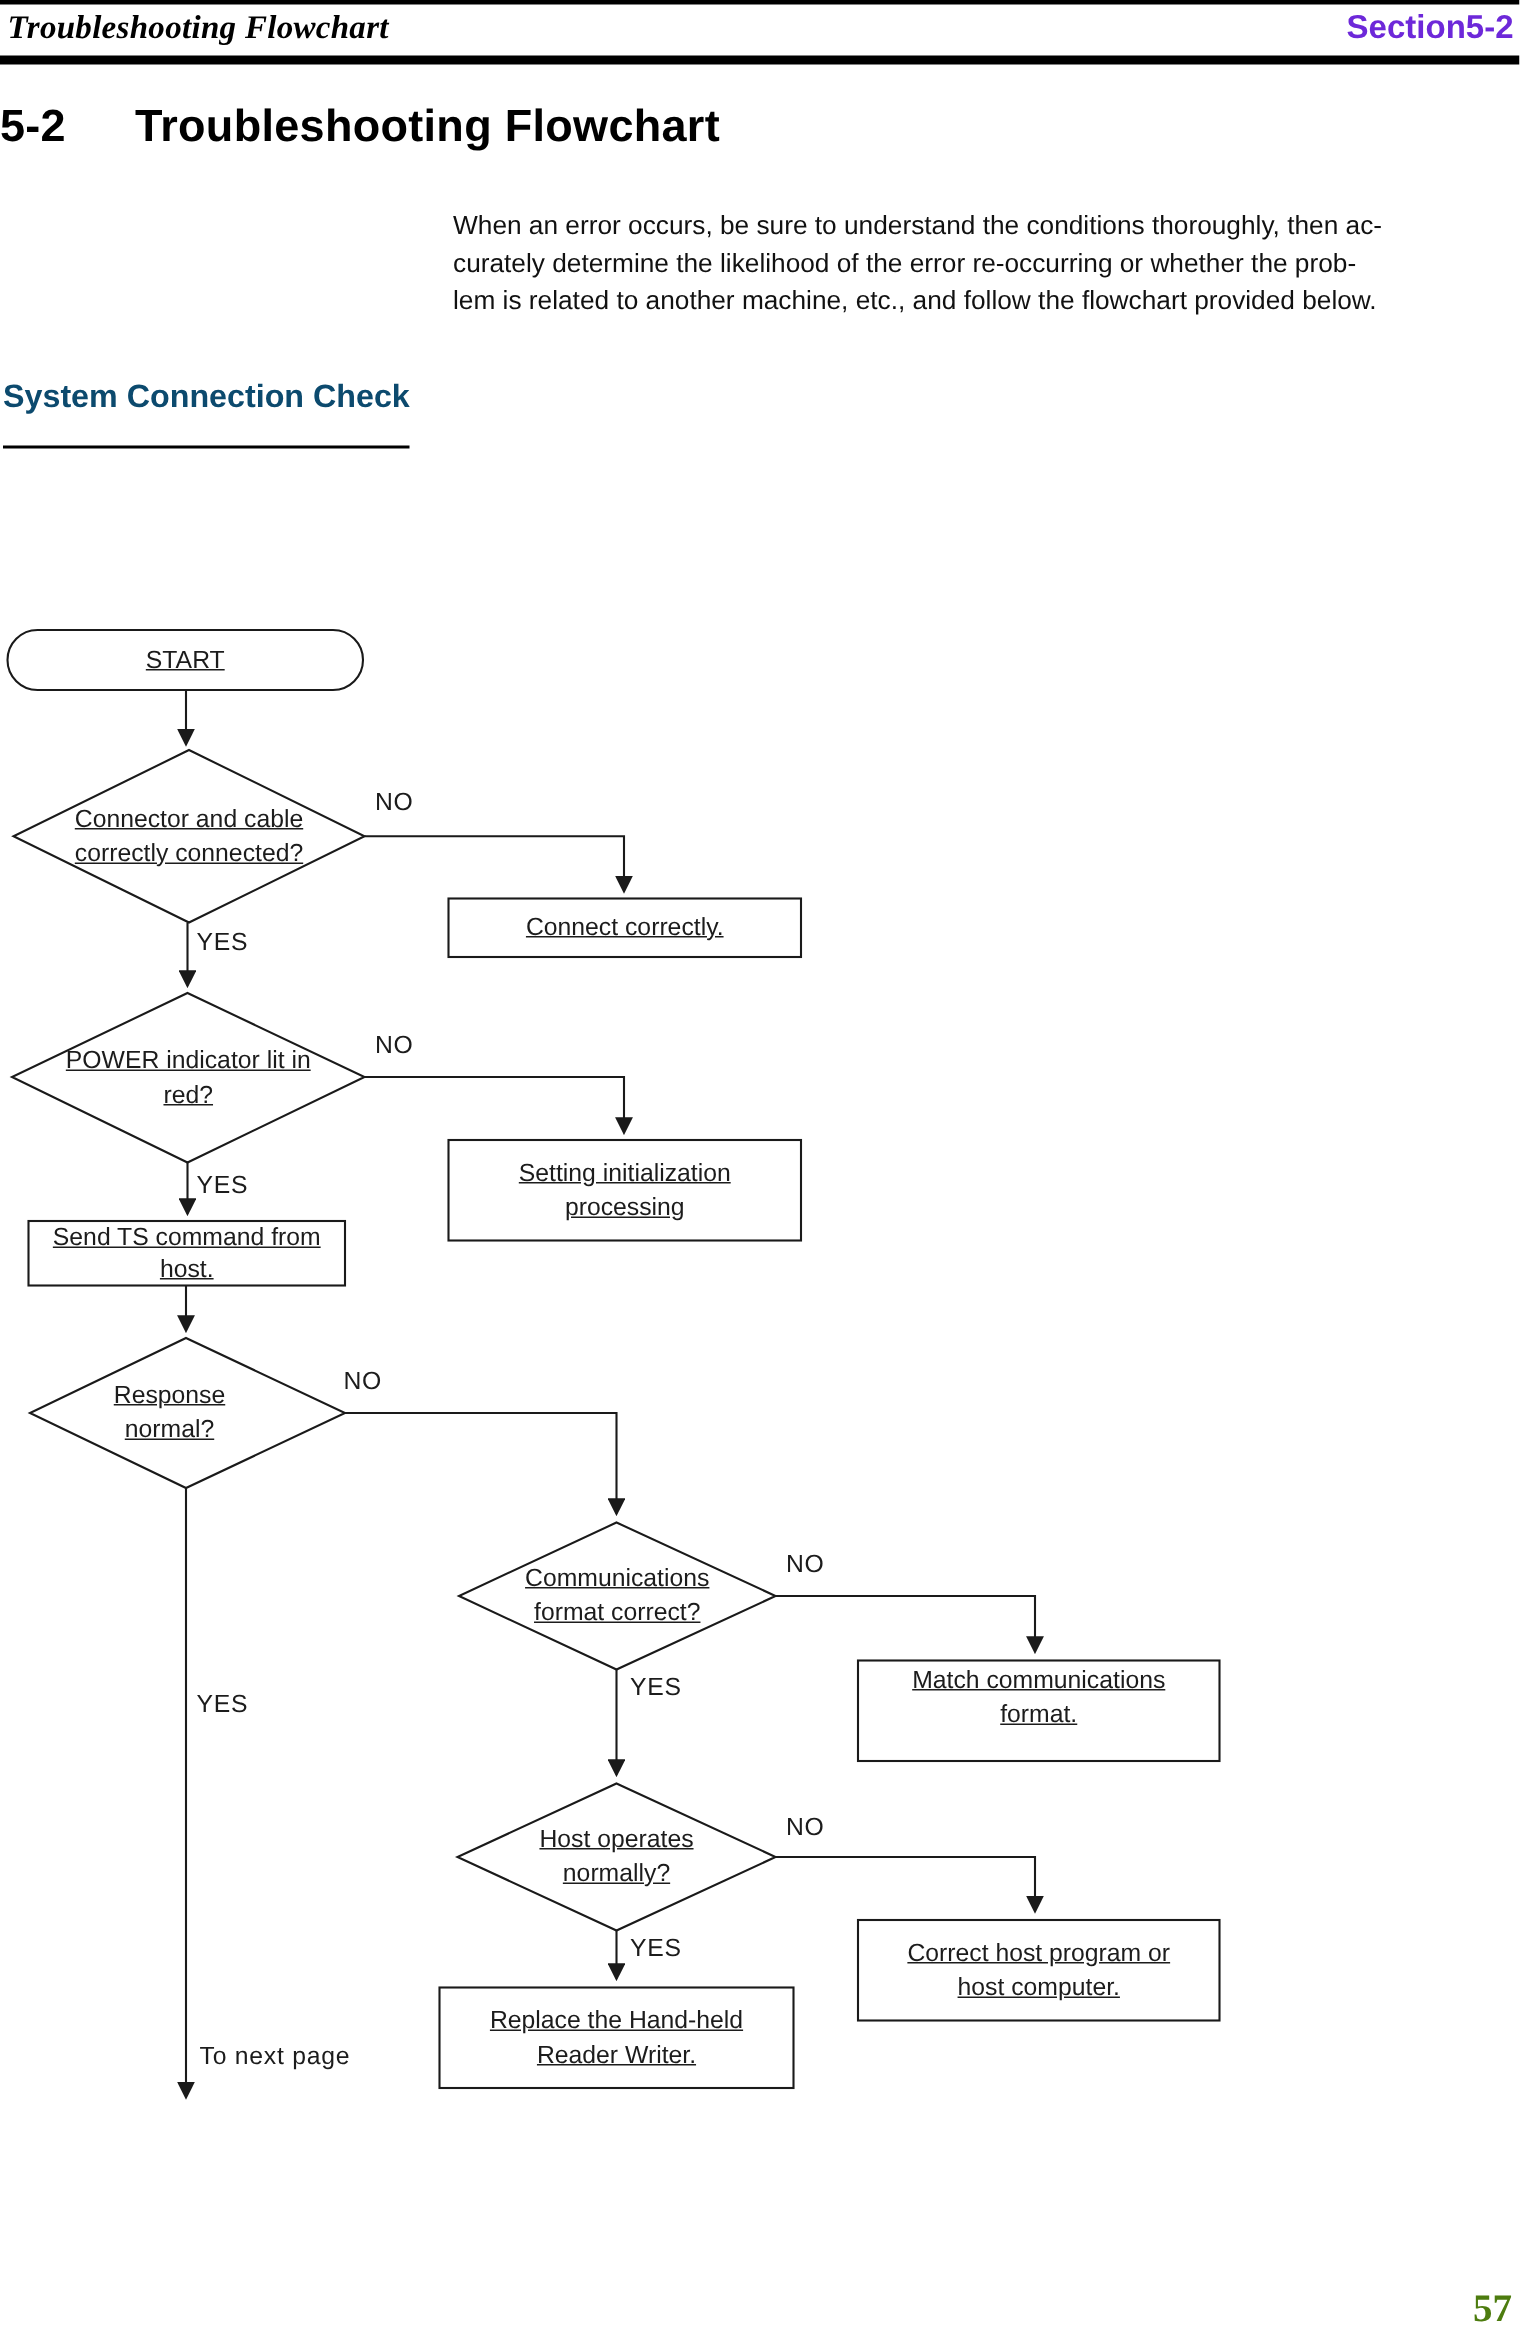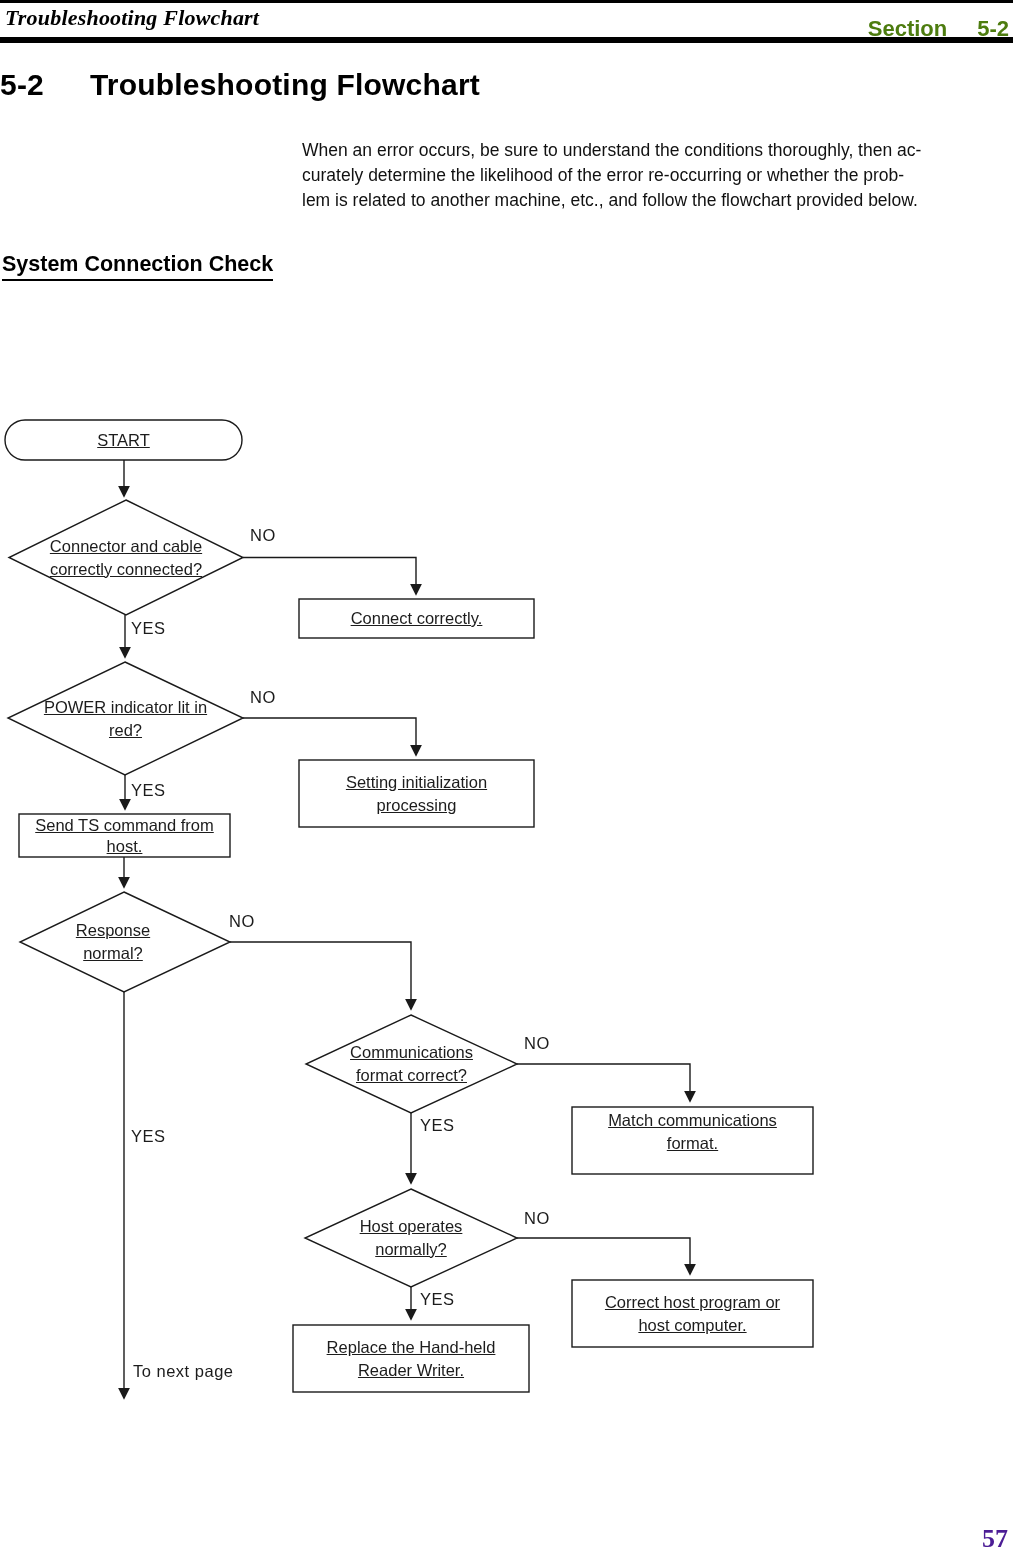--- a/index.html
+++ b/index.html
@@ -8,48 +8,48 @@
     font-family:"Liberation Sans",sans-serif;color:#111;overflow:hidden;
   }
   .abs{position:absolute;}
   .top-rule{left:0;top:0;width:1013px;height:3px;background:#000;}
   .thick-rule{left:0;top:37px;width:1013px;height:6px;background:#000;}
   .hdr-left{
     left:5px;top:5px;font-family:"Liberation Serif",serif;
     font-style:italic;font-weight:bold;font-size:22px;letter-spacing:.2px;color:#000;
   }
   .hdr-right{
-    right:4px;top:16px;display:flex;gap:30px;
-    font-family:"Liberation Sans",sans-serif;font-weight:bold;font-size:22px;color:#4d7c0f;
+    right:4px;top:5px;display:flex;
+    font-family:"Liberation Sans",sans-serif;font-weight:bold;font-size:22px;color:#6d28d9;
   }
   .doc-title{
     left:0;top:68px;display:flex;gap:46px;
     font-weight:bold;font-size:30px;letter-spacing:.2px;color:#000;
   }
   .intro{
     left:302px;top:138px;width:714px;
     font-size:17.5px;line-height:25px;color:#111;
   }
   .subheading{
-    left:2px;top:252px;font-weight:bold;font-size:21.5px;color:#000000;
-    border-bottom:2.5px solid #000;padding-bottom:2px;
+    left:2px;top:252px;font-weight:bold;font-size:21.5px;color:#0c4a6e;
+    border-bottom:2.5px solid #000;padding-bottom:20px;
   }
   .flowchart{left:0;top:400px;width:1013px;height:1060px;}
   .fc-svg{position:absolute;left:0;top:0;}
   .fc-text{
     position:absolute;display:flex;flex-direction:column;
     align-items:center;justify-content:center;text-align:center;
     font-size:16.5px;line-height:23px;color:#1c1c1c;text-decoration:underline;
   }
   .fc-label{
     position:absolute;font-size:16.5px;letter-spacing:.5px;color:#1c1c1c;white-space:nowrap;
   }
   .page-num{
     left:982px;top:1524px;font-family:"Liberation Serif",serif;
-    font-weight:bold;font-size:26px;color:#4c1d95;
+    font-weight:bold;font-size:26px;color:#4d7c0f;
   }
 </style>
 </head>
 <body>
 
 <div class="abs top-rule"></div>
 
 <div class="abs hdr-left">Troubleshooting Flowchart</div>
 <div class="abs hdr-right">
   <span>Section</span>

